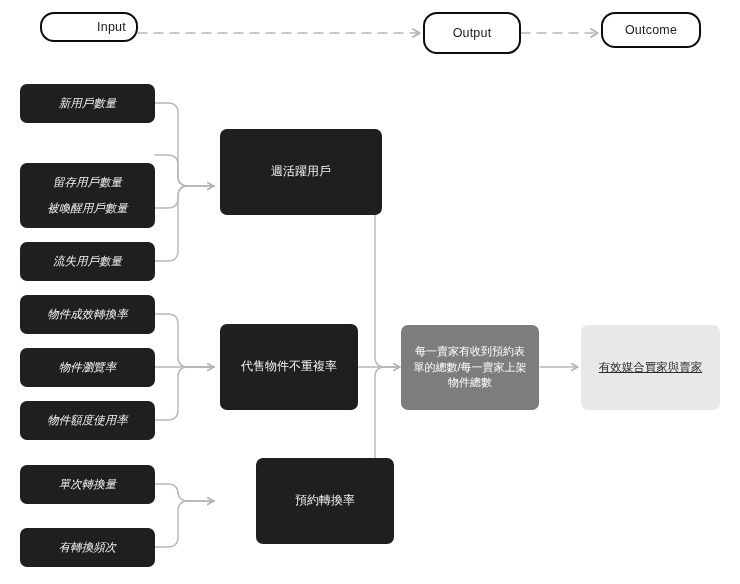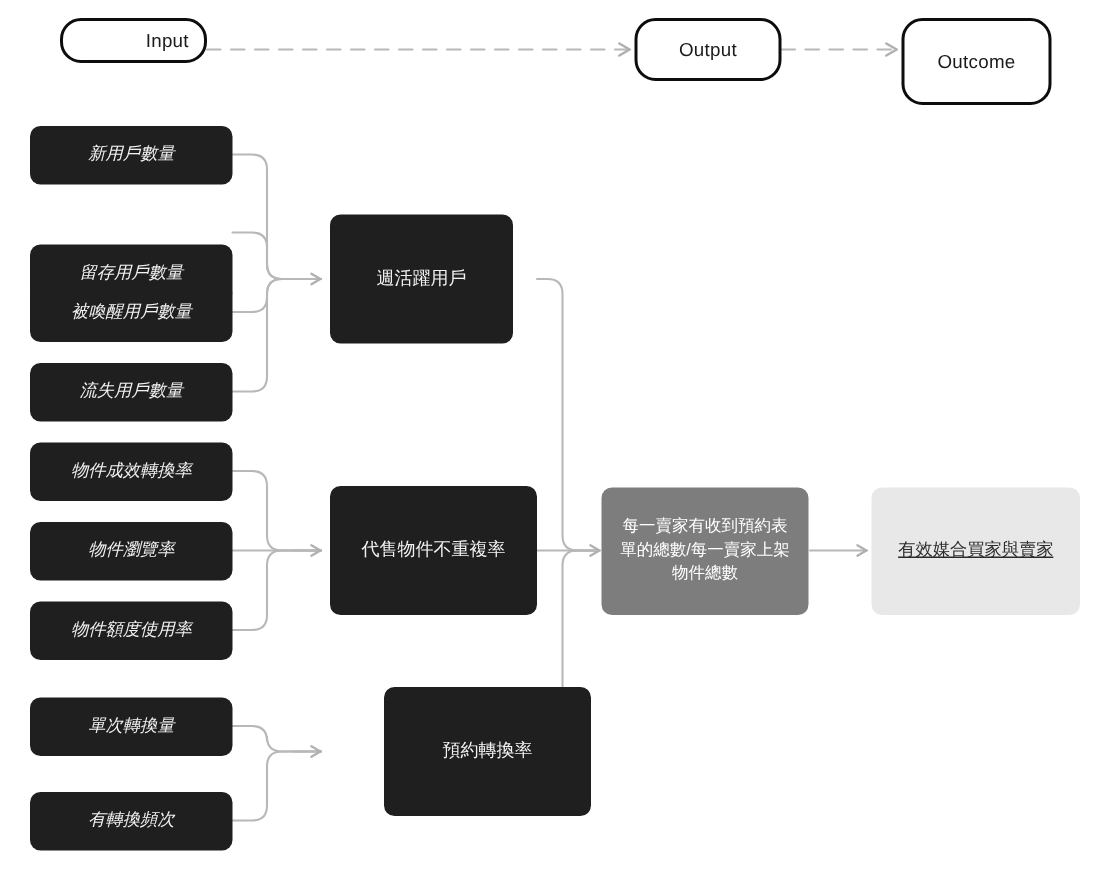--- a/index.html
+++ b/index.html
@@ -132,21 +132,21 @@
   </svg>
 
   <div class="node stage" style="left:40px; top:12px; width:98px; height:30px;padding-left:45px;">
     <span class="node-label">Input</span>
   </div>
 
   <div class="node stage" style="left:423px; top:12px; width:98px; height:42px;">
     <span class="node-label">Output</span>
   </div>
 
-  <div class="node stage" style="left:601px; top:12px; width:100px; height:58px;">
+  <div class="node stage" style="left:601px; top:12px; width:100px; height:36px;">
     <span class="node-label">Outcome</span>
   </div>
 
   <div class="node chip" style="left:20px; top:84px; width:135px; height:39px;">
     <span class="node-label">新用戶數量</span>
   </div>
 
   <div class="node chip" style="left:20px; top:136px; width:135px; height:39px;margin-top:27px;">
     <span class="node-label">留存用戶數量</span>
   </div>
@@ -172,21 +172,21 @@
   </div>
 
   <div class="node chip" style="left:20px; top:465px; width:135px; height:39px;">
     <span class="node-label">單次轉換量</span>
   </div>
 
   <div class="node chip" style="left:20px; top:528px; width:135px; height:39px;">
     <span class="node-label">有轉換頻次</span>
   </div>
 
-  <div class="node metric" style="left:220px; top:143px; width:122px; height:86px;">
+  <div class="node metric" style="left:220px; top:129px; width:162px; height:86px;">
     <span class="node-label">週活躍用戶</span>
   </div>
 
   <div class="node metric" style="left:220px; top:324px; width:138px; height:86px;">
     <span class="node-label">代售物件不重複率</span>
   </div>
 
   <div class="node metric" style="left:220px; top:458px; width:138px; height:86px;margin-left:36px;">
     <span class="node-label">預約轉換率</span>
   </div>

